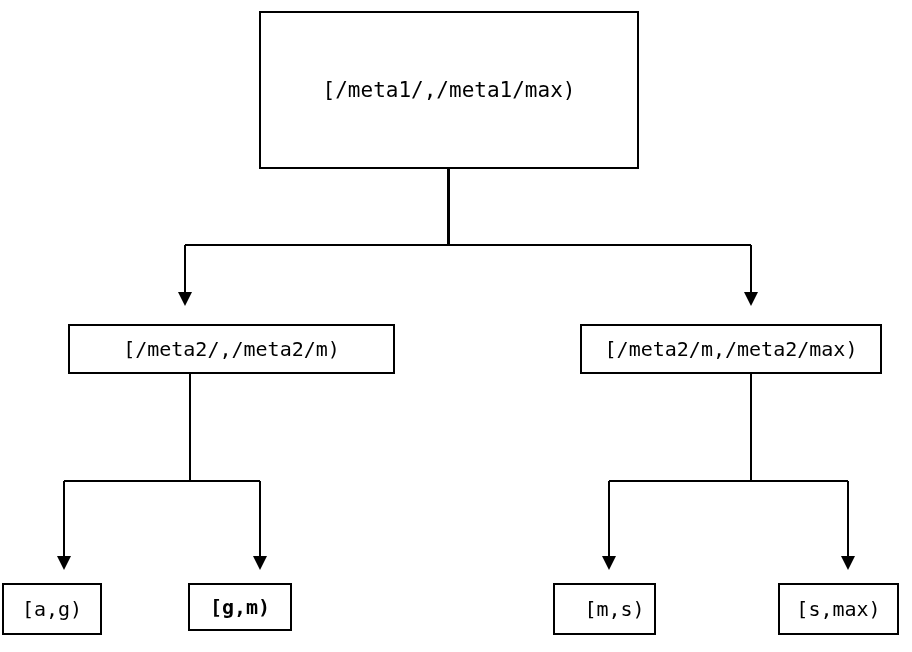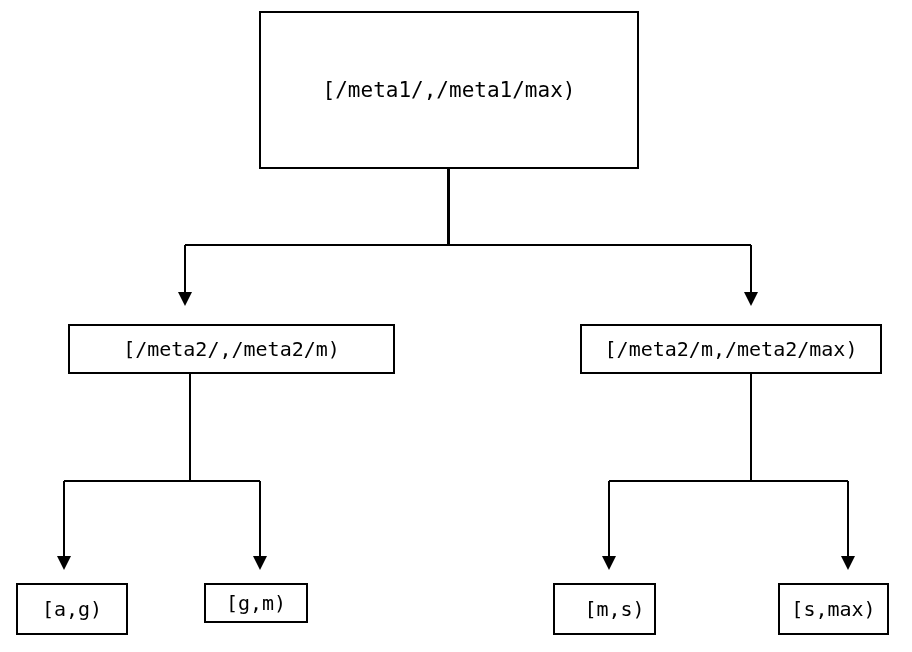--- a/index.html
+++ b/index.html
@@ -63,42 +63,43 @@
     left: 580px;
     top: 324px;
     width: 302px;
     height: 50px;
   }
   #node-meta2-low .node-label,
   #node-meta2-high .node-label { font-size: 20px; }
 
   
   #node-leaf-ag {
-    left: 16px;
+    left: 2px;
     top: 583px;
-    width: 112px;
+    width: 100px;
     height: 52px;
   }
   #node-leaf-gm {
-    left: 204px;
+    left: 188px;
     top: 583px;
     width: 104px;
-    height: 40px;
+    height: 48px;
+    font-weight: bold;
   }
   #node-leaf-ms {
     left: 553px;
     top: 583px;
     width: 103px;
     height: 52px;
     padding-left: 20px;
   }
   #node-leaf-smax {
     left: 778px;
     top: 583px;
-    width: 111px;
+    width: 121px;
     height: 52px;
   }
   #node-leaf-ag .node-label,
   #node-leaf-gm .node-label,
   #node-leaf-ms .node-label,
   #node-leaf-smax .node-label { font-size: 20px; }
 </style>
 </head>
 <body>
 

